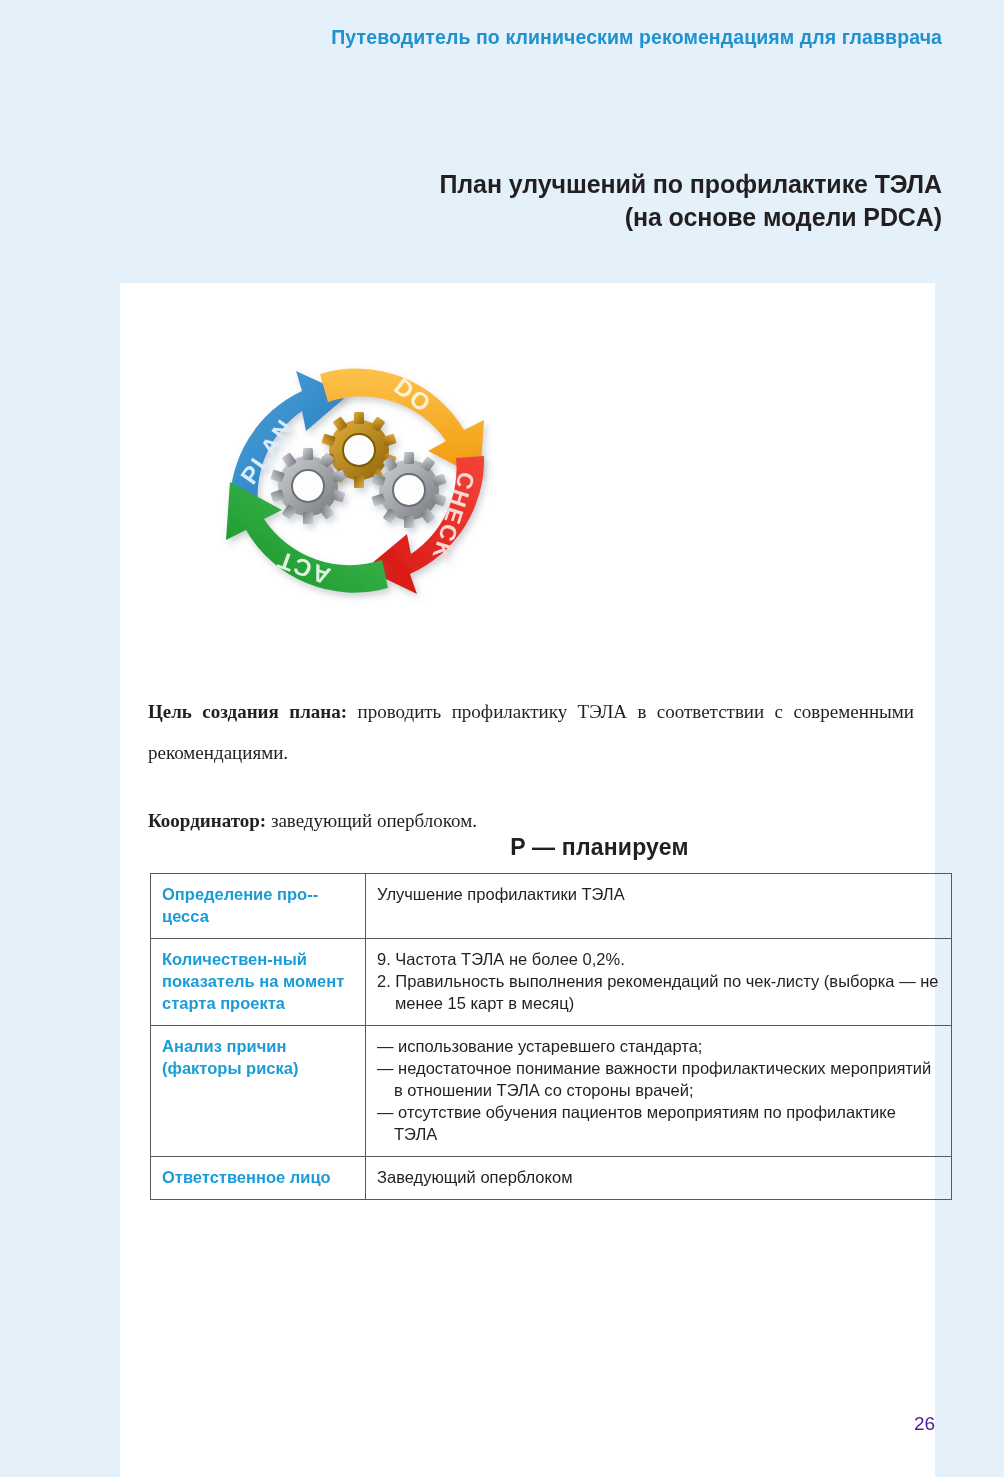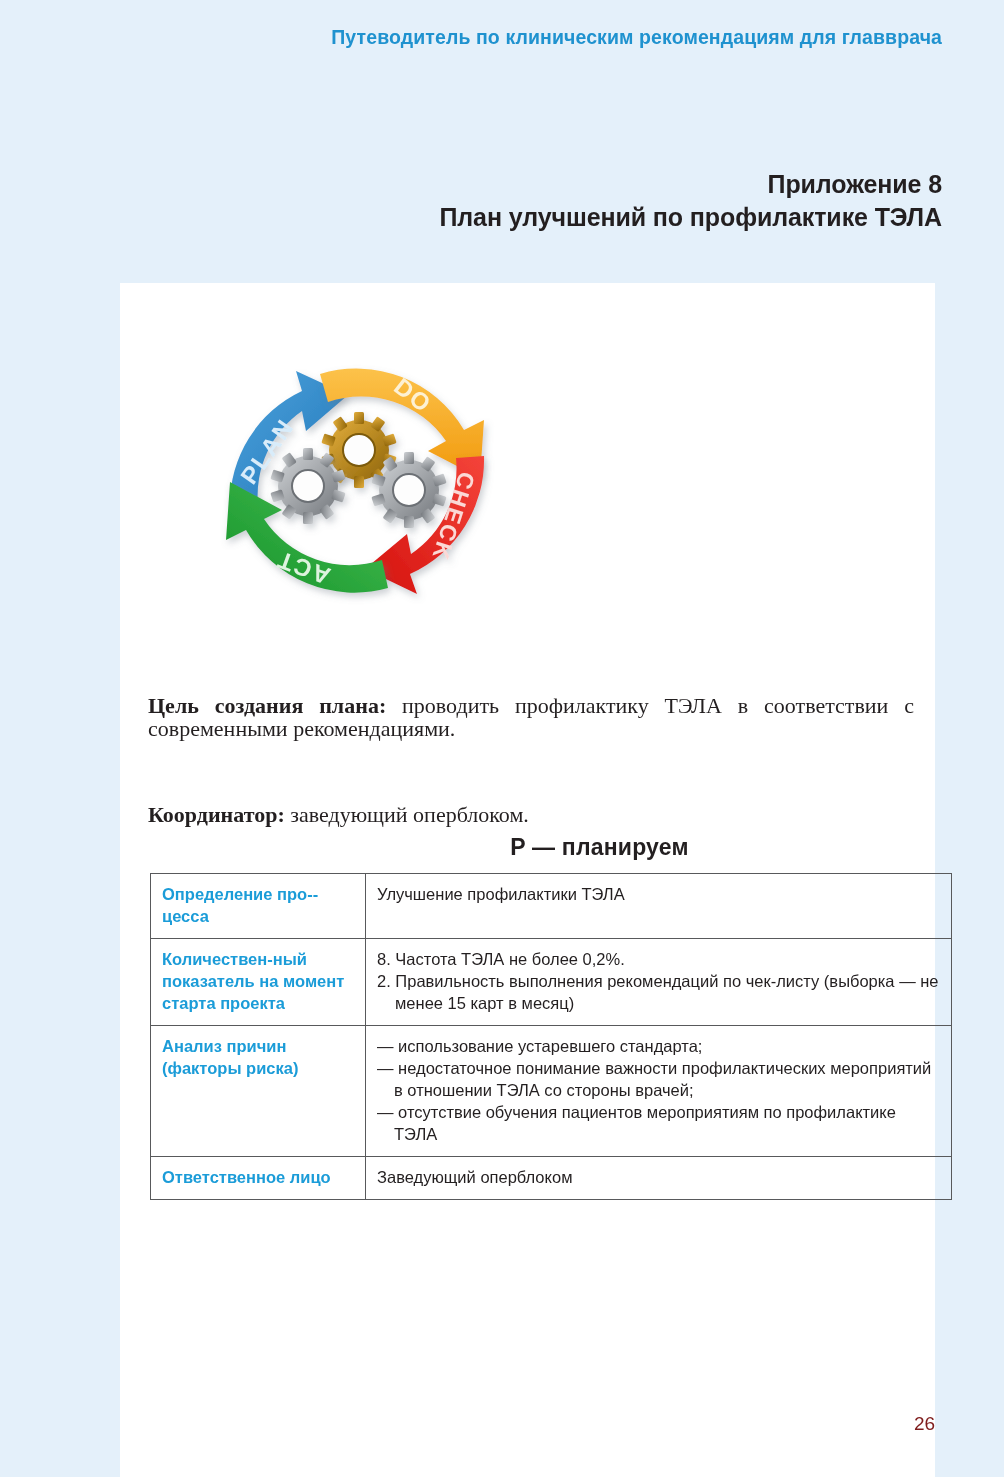--- a/index.html
+++ b/index.html
@@ -61,22 +61,22 @@
     height: 275px;
   }
   .pdca-figure svg { display: block; }
 
   
   .body-text {
     position: absolute;
     left: 28px;
     width: 766px;
     font-family: "Liberation Serif", serif;
-    font-size: 22px;
-    line-height: 23px;
+    font-size: 19px;
+    line-height: 41px;
     color: #231f20;
     text-align: justify;
   }
   .body-text b { font-weight: bold; }
   .p-goal { top: 389px; }
   .p-coord { top: 498px; }
 
   
   .section-heading {
     position: absolute;
@@ -123,31 +123,31 @@
     padding-left: 17px;
     text-indent: -17px;
   }
 
   
   .page-number {
     position: absolute;
     left: 914px;
     top: 1413px;
     font-size: 19px;
-    color: #7f1d1d;
+    color: #4c1d95;
   }
 </style>
 </head>
 <body>
 
 <div class="running-header">Путеводитель по клиническим рекомендациям для главврача</div>
 
 <div class="title-block">
-  <span class="tline">Приложение 8</span>
   <span class="tline">План улучшений по профилактике ТЭЛА</span>
+  <span class="tline">(на основе модели PDCA)</span>
 </div>
 
 <div class="sheet">
 
   <div class="pdca-figure">
     <svg width="320" height="275" viewBox="0 0 320 275" xmlns="http://www.w3.org/2000/svg">
       <defs>
         <filter id="sh" x="-30%" y="-30%" width="170%" height="170%">
           <feDropShadow dx="2.5" dy="4" stdDeviation="3.5" flood-color="#6d7a86" flood-opacity="0.35"></feDropShadow>
         </filter>
@@ -287,21 +287,21 @@
     <tbody>
       <tr>
         <td class="label">Определение про-­цесса</td>
         <td class="value">
           <span class="hang">Улучшение профилактики ТЭЛА</span>
         </td>
       </tr>
       <tr>
         <td class="label">Количествен-­ный показатель на момент старта проекта</td>
         <td class="value">
-          <span class="hang">8. Частота ТЭЛА не более 0,2%.</span>
+          <span class="hang">9. Частота ТЭЛА не более 0,2%.</span>
           <span class="hang">2. Правильность выполнения рекомендаций по чек-листу (вы­борка — не менее 15 карт в месяц)</span>
         </td>
       </tr>
       <tr>
         <td class="label">Анализ причин (факторы риска)</td>
         <td class="value">
           <span class="hang-dash">— использование устаревшего стандарта;</span>
           <span class="hang-dash">— недостаточное понимание важности профилактических ме­роприятий в отношении ТЭЛА со стороны врачей;</span>
           <span class="hang-dash">— отсутствие обучения пациентов мероприятиям по профилак­тике ТЭЛА</span>
         </td>

